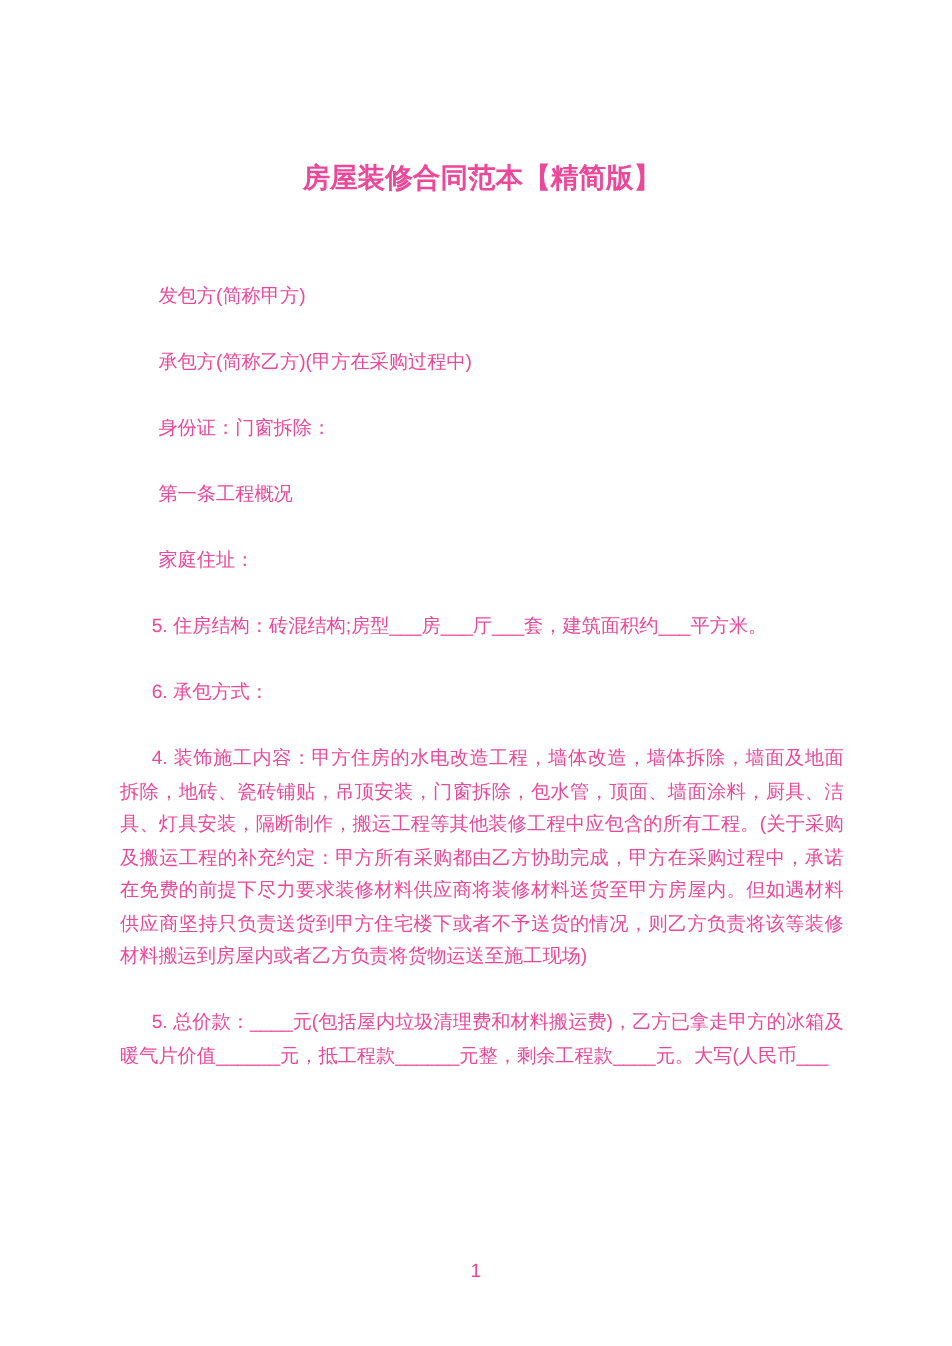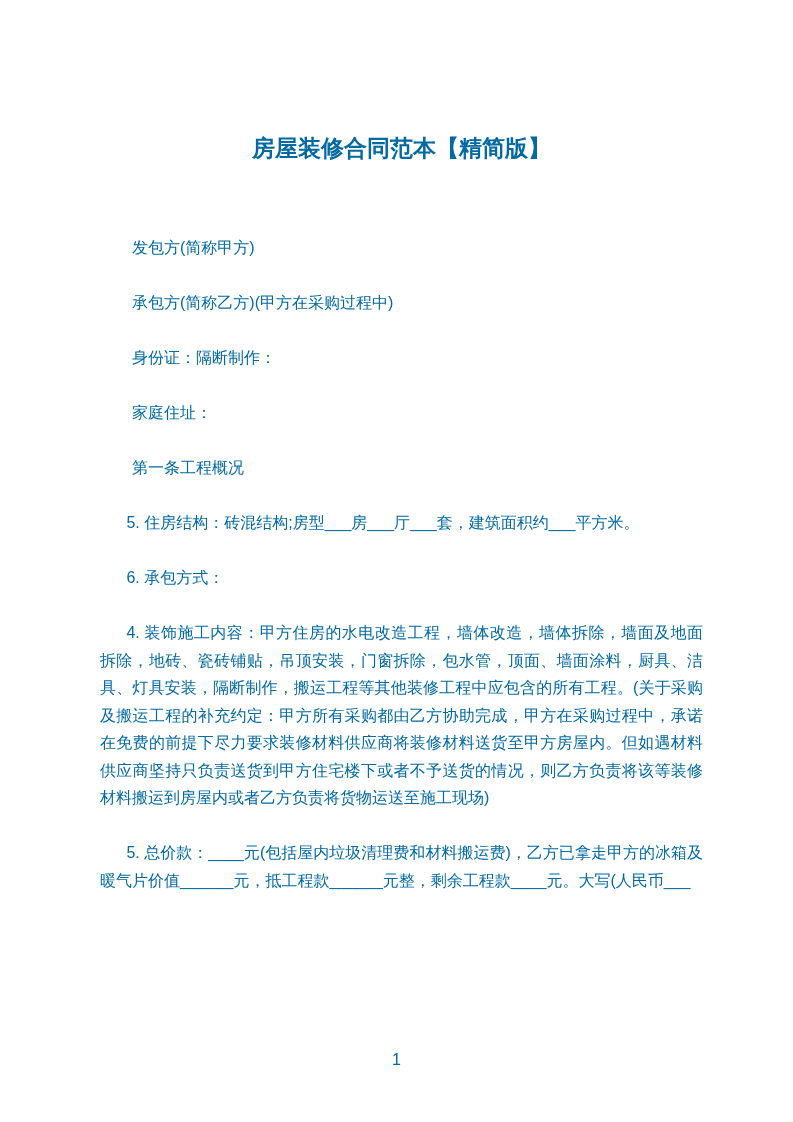--- a/index.html
+++ b/index.html
@@ -5,21 +5,21 @@
   html, body {
     margin: 0;
     padding: 0;
     background: #ffffff;
   }
   .page {
     position: relative;
     width: 793px;
     height: 1122px;
     background: #ffffff;
-    color: #0369a1;
+    color: #ec4899;
     font-family: "Liberation Sans", sans-serif;
     overflow: hidden;
   }
   .content {
     position: absolute;
     top: 0;
     left: 100px;
     width: 603px;
   }
   .doc-title {
@@ -59,25 +59,25 @@
 
 <div class="page">
   <div class="content">
 
     <h1 class="doc-title">房屋装修合同范本【精简版】</h1>
 
     <p class="p-first">发包方(简称甲方)</p>
 
     <p>承包方(简称乙方)(甲方在采购过程中)</p>
 
-    <p>身份证：隔断制作：</p>
+    <p>身份证：门窗拆除：</p>
+
+    <p>第一条工程概况</p>
 
     <p>家庭住址：</p>
-
-    <p>第一条工程概况</p>
 
 
     <p class="num">5. 住房结构：砖混结构;房型___房___厅___套，建筑面积约___平方米。</p>
 
     <p class="num">6. 承包方式：</p>
 
     <p class="num">4. 装饰施工内容：甲方住房的水电改造工程，墙体改造，墙体拆除，墙面及地面拆除，地砖、瓷砖铺贴，吊顶安装，门窗拆除，包水管，顶面、墙面涂料，厨具、洁具、灯具安装，隔断制作，搬运工程等其他装修工程中应包含的所有工程。(关于采购及搬运工程的补充约定：甲方所有采购都由乙方协助完成，甲方在采购过程中，承诺在免费的前提下尽力要求装修材料供应商将装修材料送货至甲方房屋内。但如遇材料供应商坚持只负责送货到甲方住宅楼下或者不予送货的情况，则乙方负责将该等装修材料搬运到房屋内或者乙方负责将货物运送至施工现场)</p>
 
     <p class="num">5. 总价款：____元(包括屋内垃圾清理费和材料搬运费)，乙方已拿走甲方的冰箱及暖气片价值______元，抵工程款______元整，剩余工程款____元。大写(人民币___</p>
 

